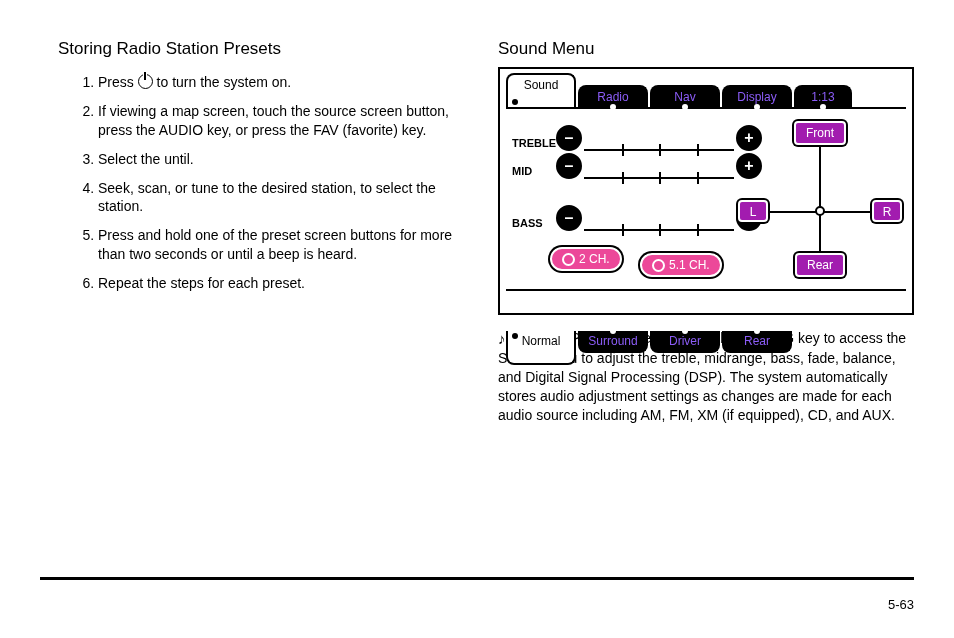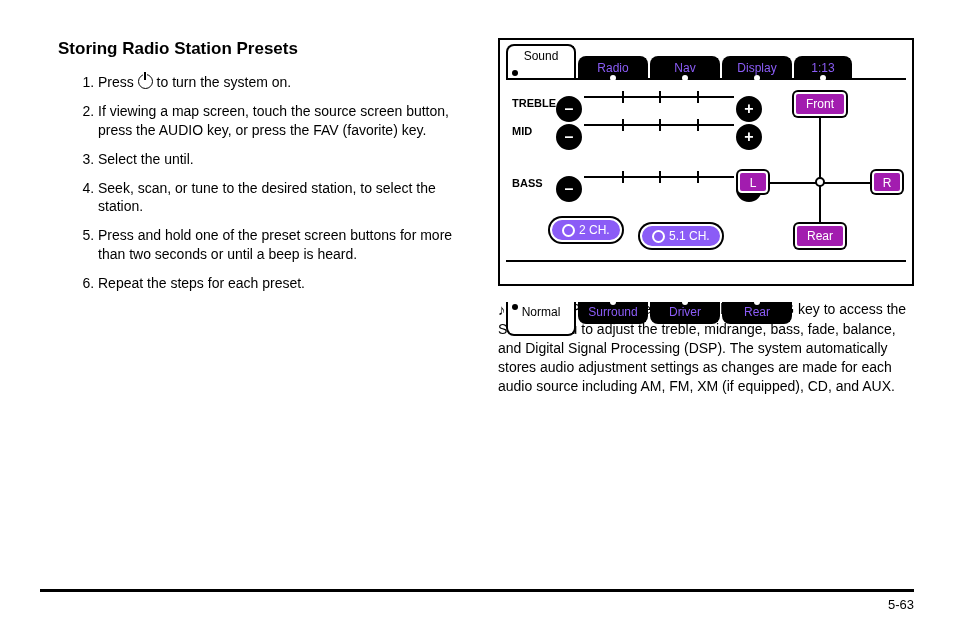--- a/index.html
+++ b/index.html
@@ -19,21 +19,21 @@
     display: flex;
     gap: 20px;
   }
   .col {
     flex: 1 1 0;
   }
   .left-col { width: 420px; flex: 0 0 420px; }
   .right-col { flex: 1; }
   h2 {
     font-size: 17px;
-    font-weight: bold;
+    font-weight: normal;
     margin: 0 0 6px 0;
   }
   ol {
     margin: 12px 0 0 0;
     padding-left: 40px;
   }
   ol li {
     margin-bottom: 10px;
   }
   .para { margin: 4px 0 6px 0; }
@@ -92,21 +92,21 @@
   
   .fig-body {
     position: relative;
     height: 180px;
   }
   .slider-row {
     position: absolute;
     left: 6px;
     width: 250px;
     display: flex;
-    align-items: flex-start;
+    align-items: flex-end;
   }
   .slider-label {
     width: 44px;
     font-size: 11px;
     font-weight: bold;
   }
   .circle-btn {
     width: 22px; height: 22px; border-radius: 50%;
     background:#000; color:#fff;
     display:flex; align-items:center; justify-content:center;
@@ -119,21 +119,21 @@
     background: #000;
     position: relative;
     margin: 0 2px;
   }
   .track .tick {
     position:absolute; top:-5px; width:2px; height:12px; background:#000;
   }
   .lozenge {
     position:absolute;
     border: 2px solid #fff;
-    background:#8b5cf6; color:#fff;
+    background:#ec4899; color:#fff;
     border-radius: 14px;
     padding: 2px 10px;
     font-size: 12px;
     display:flex; align-items:center; gap:4px;
     box-shadow: 0 0 0 2px #000; 
   }
   .lozenge .o {
     display:inline-block;
     width:9px;height:9px;border:2px solid #fff;border-radius:50%;
   }
@@ -180,21 +180,21 @@
     box-shadow: 0 0 0 1px #fff;
   }
   .note-icon { font-size:15px; vertical-align:-1px; }
 
   
   .footer {
     position:absolute;
     left:40px; right:40px; bottom:24px;
     border-top: 3px solid #000;
     text-align: right;
-    padding-top: 4px;
+    padding-top: 16px;
     font-size: 13px;
   }
   .root { position:relative; width:954px; height:638px; }
 </style>
 </head>
 <body>
 <div class="root">
 
 <div class="page">
 
@@ -207,20 +207,21 @@
       </li>
       <li>If viewing a map screen, touch the source screen button, press the AUDIO key, or press the FAV (favorite) key.</li>
       <li>Select the until.</li>
       <li>Seek, scan, or tune to the desired station, to select the station.</li>
       <li>Press and hold one of the preset screen buttons for more than two seconds or until a beep is heard.</li>
       <li>Repeat the steps for each preset.</li>
     </ol>
   </div>
 
   <div class="col right-col">
+    <h2>Sound Menu</h2>
 
     <div class="fig">
 
       <div class="tabs-top">
         <div class="tab light" style="height:28px"><span>Sound</span></div>
         <div class="tab dark"><span>Radio</span></div>
         <div class="tab dark"><span>Nav</span></div>
         <div class="tab dark"><span>Display</span></div>
         <div class="tab dark" style="min-width:42px"><span>1:13</span></div>
       </div>

